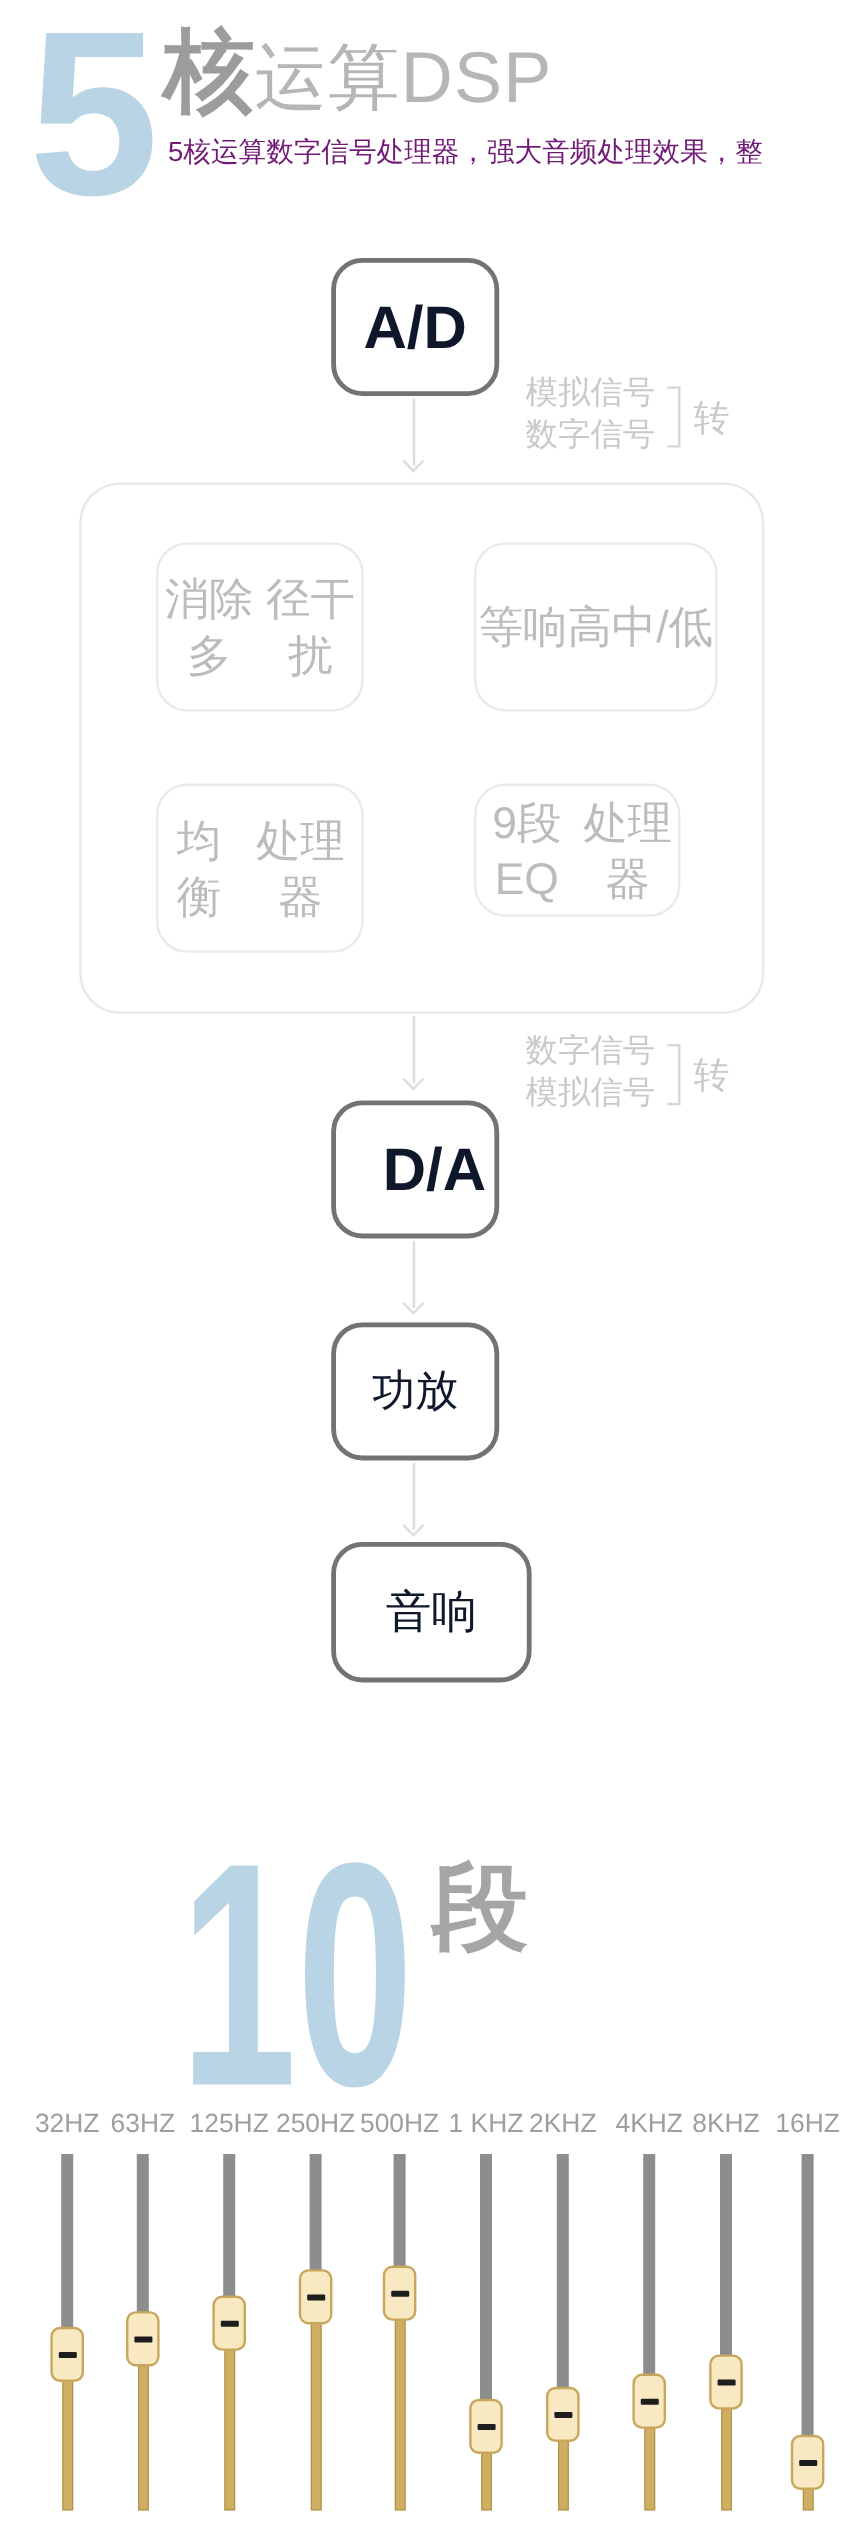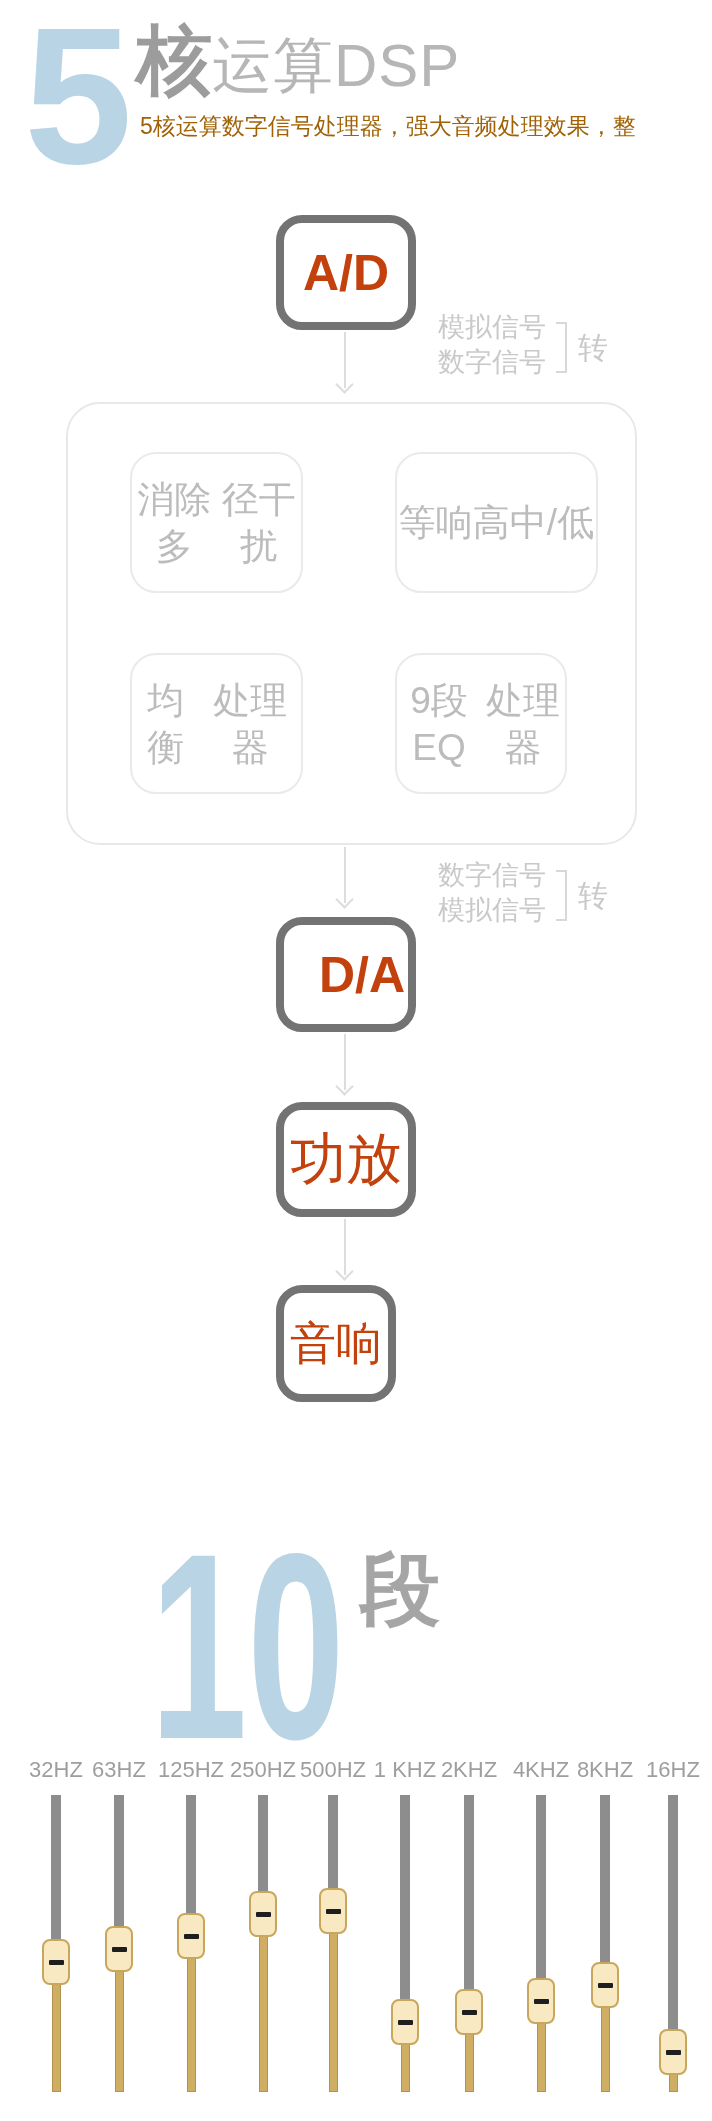--- a/index.html
+++ b/index.html
@@ -10,44 +10,44 @@
   .abs { position:absolute; }
 
   
   .big-num { color:#b9d4e4; font-weight:bold; line-height:1; }
   #big5  { left:24px; top:-2px; font-size:195px; }
   #big10 { left:150px; top:1514px; font-size:265px; transform:scaleX(0.66); transform-origin:left top; }
 
   #dsp-title-row { left:136px; top:22px; display:flex; align-items:baseline; }
   .dsp-title-bold  { font-size:76px; font-weight:bold; color:#9c9c9c; line-height:1; }
   .dsp-title-light { font-size:60px; font-weight:400; color:#b6b6b6; line-height:1; letter-spacing:1px; }
-  #dsp-desc { left:140px; top:112px; font-size:23px; line-height:29px; color:#a16207; }
+  #dsp-desc { left:140px; top:112px; font-size:23px; line-height:29px; color:#701a75; }
 
   
   .flow-node {
-    border:8px solid #737373; border-radius:26px; background:#fff; box-sizing:border-box;
-    display:flex; align-items:center; justify-content:center; color:#c2410c;
+    border:4px solid #737373; border-radius:26px; background:#fff; box-sizing:border-box;
+    display:flex; align-items:center; justify-content:center; color:#0f172a;
   }
   #node-ad      { left:276px; top:215px;  width:140px; height:115px; font-size:50px; font-weight:bold; }
   #node-da      { left:276px; top:917px;  width:140px; height:115px; font-size:50px; font-weight:bold;padding-left:32px; }
-  #node-amp     { left:276px; top:1102px; width:140px; height:115px; font-size:56px; }
-  #node-speaker { left:276px; top:1285px; width:120px; height:117px; font-size:46px; }
+  #node-amp     { left:276px; top:1102px; width:140px; height:115px; font-size:36px; }
+  #node-speaker { left:276px; top:1285px; width:167px; height:117px; font-size:38px; }
 
   #dsp-container { left:66px; top:402px; width:571px; height:443px;
     border:2px solid #e8e8e8; border-radius:34px; box-sizing:border-box; background:#fff; }
 
   .inner-node {
     border:2px solid #eaeaea; border-radius:26px; background:#fff; box-sizing:border-box;
     display:flex; flex-direction:row; align-items:center; justify-content:center;
     color:#bcbcbc; font-size:37px; line-height:47px; text-align:center;
   }
   #inner-0 { left:130px; top:452px; width:173px; height:141px; }
   #inner-1 { left:395px; top:452px; width:203px; height:141px; }
   #inner-2 { left:130px; top:653px; width:173px; height:141px; }
-  #inner-3 { left:395px; top:653px; width:172px; height:141px; }
+  #inner-3 { left:395px; top:653px; width:172px; height:111px; }
 
   .flow-arrow { left:344px; width:2px; background:#dddddd; }
   .flow-arrow::after {
     content:""; position:absolute; left:-6px; bottom:-3px; width:11px; height:11px;
     border-right:2px solid #dddddd; border-bottom:2px solid #dddddd; transform:rotate(45deg);
   }
   #arrow-1 { top:332px;  height:56px; }
   #arrow-2 { top:847px;  height:56px; }
   #arrow-3 { top:1034px; height:56px; }
   #arrow-4 { top:1219px; height:56px; }

